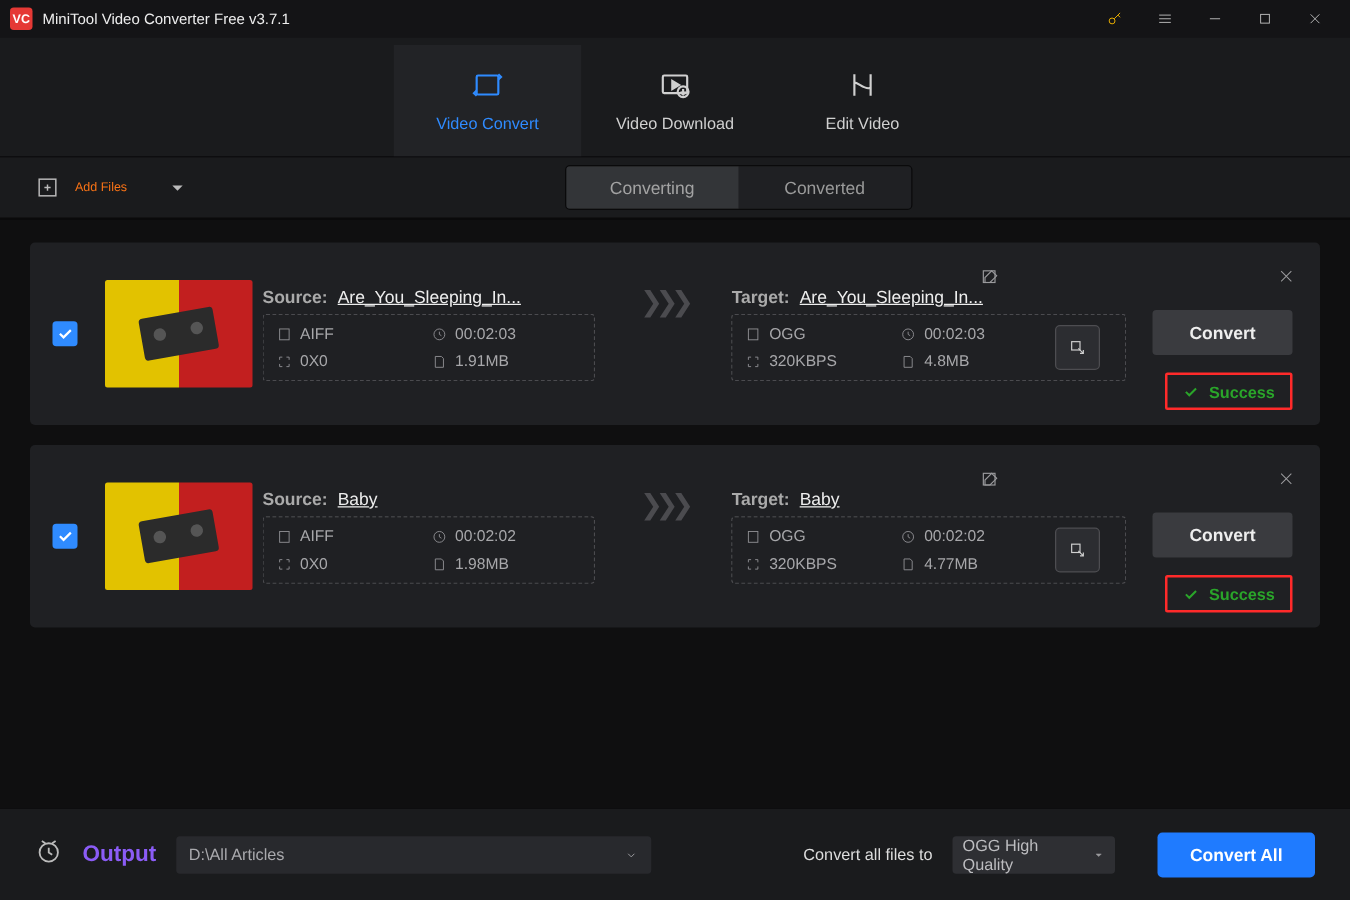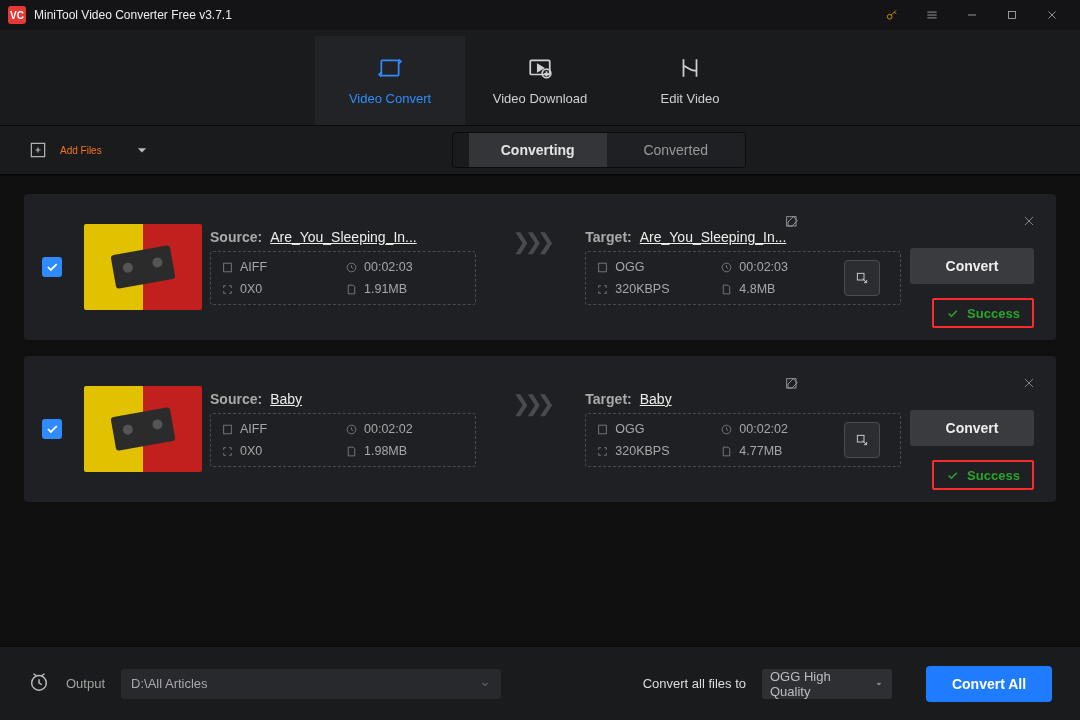--- a/index.html
+++ b/index.html
@@ -20,21 +20,21 @@
   .main-tab.active { background: #222326; color: #2f8bff; }
   .main-tab svg { width: 30px; height: 26px; stroke: currentColor; fill: none; stroke-width: 1.6; }
 
   
   .toolbar { height: 50px; display: flex; align-items: center; padding: 0 28px; background: #1a1b1d; border-bottom: 2px solid #0a0a0b;}
   .add-files { display: flex; align-items: center; gap: 12px; color: #f97316; font-size: 10px; }
   .add-files svg { width: 20px; height: 20px; stroke:#bbb; fill:none; stroke-width:1.4;}
   .add-files .caret { margin-left: 18px; }
   .seg { display: flex; margin-left: 300px; border-radius: 4px; overflow: hidden; border:1px solid #0a0a0b;}
   .seg-btn { width: 138px; height: 34px; display: flex; align-items: center; justify-content: center; font-size: 14px; background:#1f2023; color:#9a9a9a;}
-  .seg-btn.active { background:#333538; color:#e5e5e5; font-weight:700;margin-left:16px;}
+  .seg-btn.active { background:#333538; color:#a3a3a3; font-weight:400;}
 
   
   .list { padding: 18px 24px; display:flex; flex-direction:column; gap:16px;}
   .row { background:#1f2023; border-radius:4px; height:146px; display:flex; align-items:center; padding:0 18px; position:relative;}
   .chk { width:20px; height:20px; background:#2f8bff; border-radius:3px; display:flex;align-items:center;justify-content:center; margin-right:22px;}
   .chk svg { width:14px;height:14px;stroke:#fff;fill:none;stroke-width:3;}
   .thumb { width:118px; height:86px; border-radius:2px; position:relative; overflow:hidden; background:linear-gradient(to right,#e2c200 50%,#c21f1f 50%); display:flex;align-items:center;justify-content:center;}
   .cassette { width:60px;height:34px;background:#2b2b2b;border-radius:3px;transform:rotate(-10deg);position:relative;}
   .cassette::before,.cassette::after{content:"";position:absolute;top:10px;width:10px;height:10px;border-radius:50%;background:#555;}
   .cassette::before{left:10px;} .cassette::after{right:10px;}
@@ -46,28 +46,28 @@
   .dashed { border:1px dashed #4b4b4f; border-radius:3px; padding:8px 10px; display:grid; grid-template-columns: 120px 120px; row-gap:8px; column-gap:4px;}
   .cell { display:flex;align-items:center;gap:6px; font-size:12.5px; color:#a7a7aa;}
   .cell svg { width:13px;height:13px;stroke:#8d8d91;fill:none;stroke-width:1.4;}
   .arrows { color:#4b4b4f; font-size:22px; letter-spacing:-6px;}
   .tgt-block .dashed { grid-template-columns: 120px 120px 46px; align-items:center;}
   .mini-btn { grid-row:1/3; grid-column:3; width:36px;height:36px;border:1px solid #4d4d51;border-radius:4px;background:#2c2d31;display:flex;align-items:center;justify-content:center;}
   .mini-btn svg{width:16px;height:16px;stroke:#d0d0d0;fill:none;stroke-width:1.4;}
   .edit-note{position:absolute; right:256px; top:20px; width:16px;height:16px;stroke:#9a9a9d;fill:none;stroke-width:1.4;}
   .close-row{position:absolute; right:20px; top:20px; width:14px;height:14px;stroke:#9a9a9d;fill:none;stroke-width:1.4;}
   .right-col{ position:absolute; right:22px; top:54px; display:flex;flex-direction:column; gap:14px; align-items:flex-end;}
-  .convert-btn{ width:124px;height:36px;background:#3a3b3f;color:#eee;border-radius:3px;display:flex;align-items:center;justify-content:center;font-size:14px;font-weight:600;}
+  .convert-btn{ width:112px;height:36px;background:#3a3b3f;color:#eee;border-radius:3px;display:flex;align-items:center;justify-content:center;font-size:14px;font-weight:600;}
   .success{ width:102px;height:30px;border:2px solid #ff2a2a;border-radius:2px;display:flex;align-items:center;justify-content:center;gap:8px;color:#2aa52a;font-size:13px;font-weight:600;}
   .success svg{width:13px;height:13px;stroke:#2aa52a;fill:none;stroke-width:3;}
 
   
   .footer{ position:absolute; bottom:0; left:0; right:0; height:74px; background:#1a1b1d; border-top:1px solid #0a0a0b; display:flex;align-items:center; padding:0 28px; gap:16px;}
   .footer .clock svg{width:22px;height:22px;stroke:#bbb;fill:none;stroke-width:1.6;}
-  .footer .out-lbl{font-size:13px;color:#a3a3a3;}
+  .footer .out-lbl{font-size:18px;color:#8b5cf6;font-weight:bold;}
   .out-path{ width:380px;height:30px;background:#28292d;border-radius:3px;display:flex;align-items:center;justify-content:space-between;padding:0 10px;font-size:13px;color:#a9a9ad;}
   .out-path svg{width:12px;height:12px;stroke:#9a9a9d;fill:none;stroke-width:1.6;}
   .foot-spacer{flex:1;}
   .all-lbl{font-size:13px;color:#ddd;}
   .fmt-sel{ width:130px;height:30px;background:#2e2f33;border-radius:3px;display:flex;align-items:center;justify-content:space-between;padding:0 8px;font-size:13px;color:#bdbdc0;}
   .fmt-sel svg{width:10px;height:10px;stroke:#9a9a9d;fill:#9a9a9d;}
   .convert-all{ width:126px;height:36px;background:#1f7bff;border-radius:4px;display:flex;align-items:center;justify-content:center;color:#fff;font-size:14px;font-weight:700; margin-left:18px;}
 </style>
 </head>
 <body>

